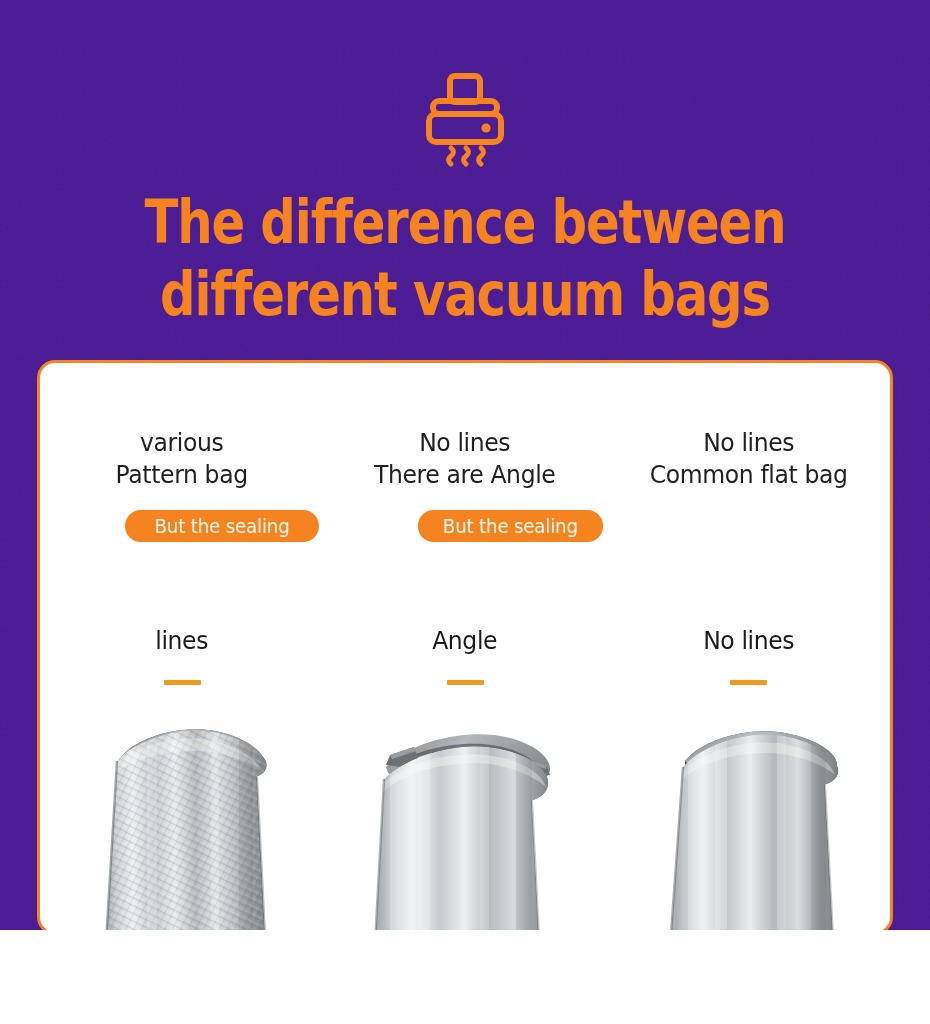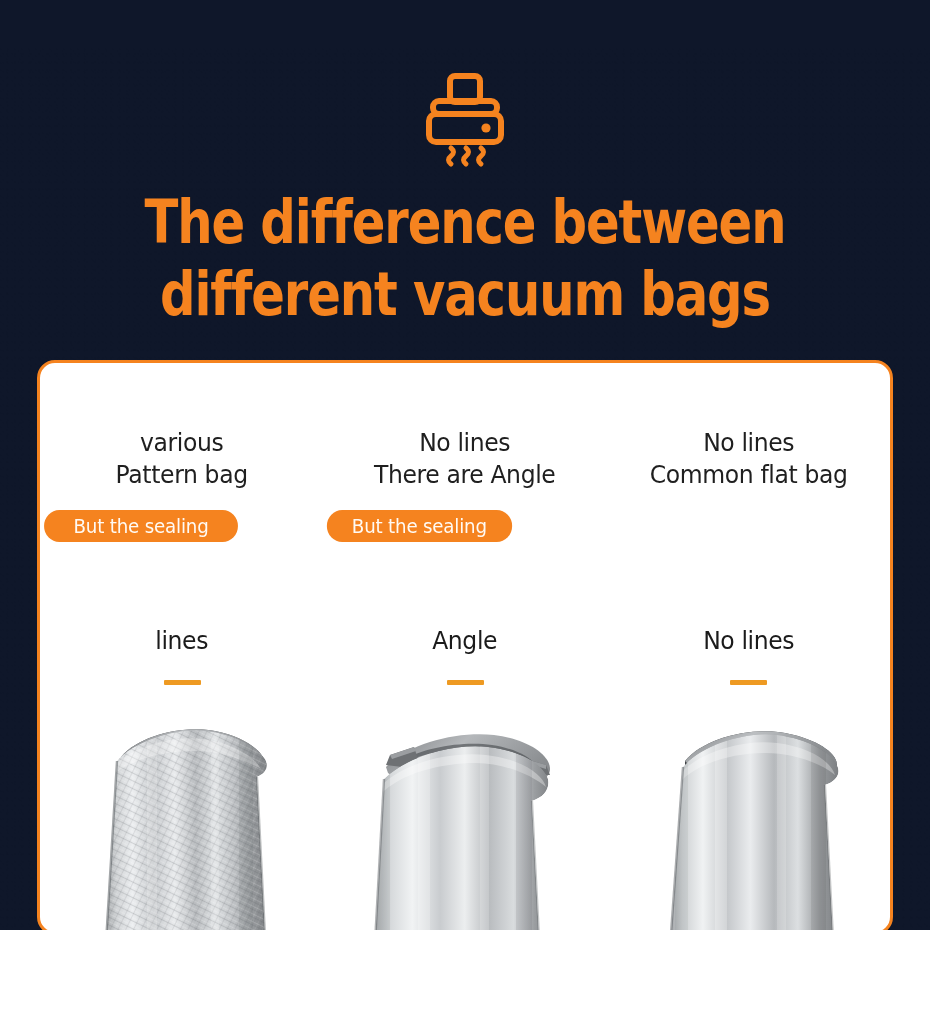--- a/index.html
+++ b/index.html
@@ -11,21 +11,21 @@
     height: 1024px;
     overflow: hidden;
     font-family: "DejaVu Sans", sans-serif;
     background: #ffffff;
   }
 
   #page {
     position: relative;
     width: 930px;
     height: 1024px;
-    background: #0f172a;
+    background: #4c1d95;
   }
 
   
   .noise {
     position: absolute;
     left: 0;
     top: 48px;
     width: 930px;
     height: 976px;
     pointer-events: none;
@@ -119,21 +119,21 @@
     letter-spacing: -.4px;
     transform: scaleX(.94);
   }
 
   .pill-wrap {
     position: absolute;
     left: 0;
     top: 147px;
     width: 100%;
     display: flex;
-    justify-content: flex-start;
+    justify-content: flex-end;
   }
   .pill {
     background: #F5831F;
     color: #fffaf4;
     border-radius: 18px;
     height: 32px;
     line-height: 32px;
     font-size: 19px;
     padding: 0 26px;
     white-space: nowrap;

